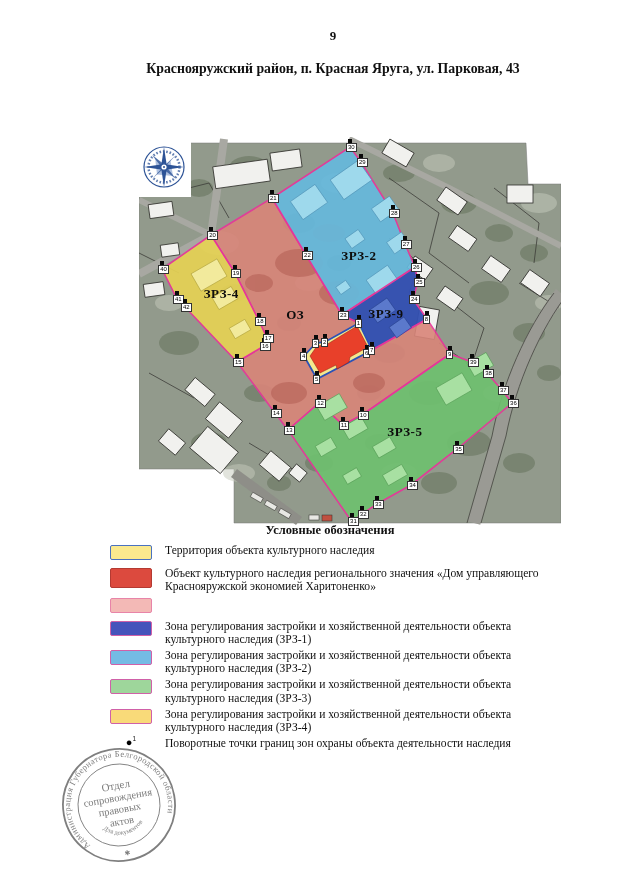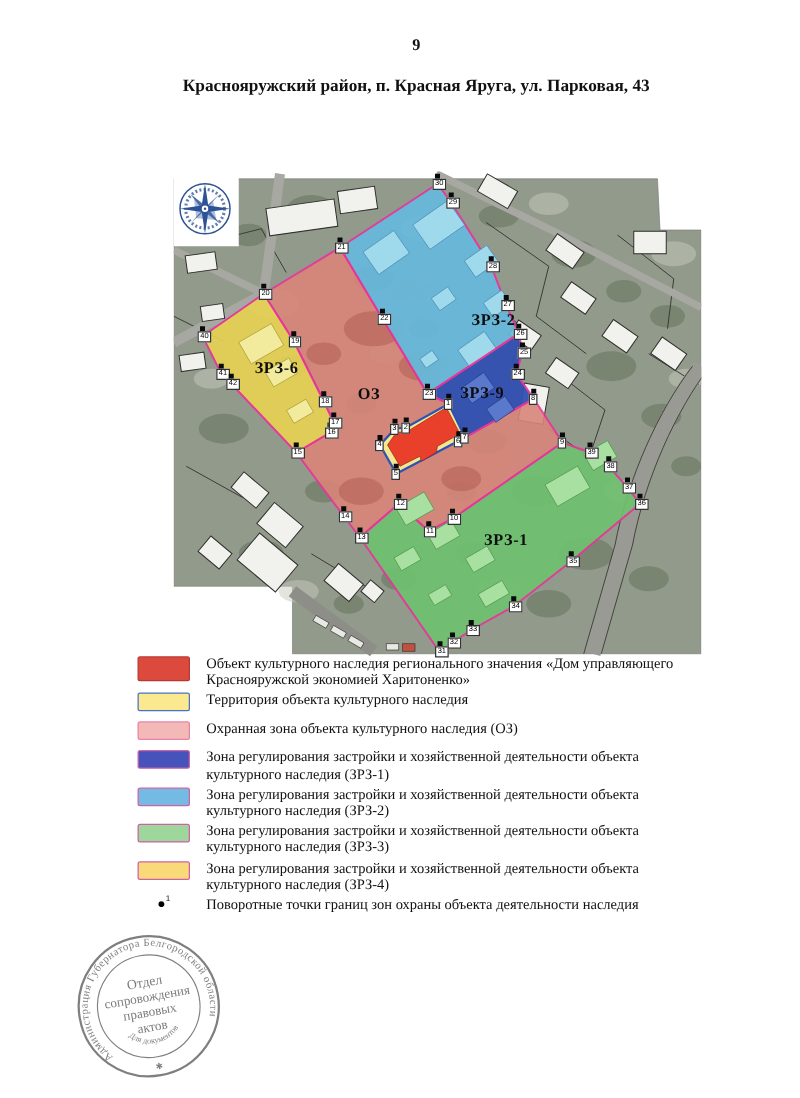--- a/index.html
+++ b/index.html
@@ -319,41 +319,41 @@
       <div class="tp-marker" style="left: 78.9%; top: 57.6%;"></div>
       <div class="tp-label" style="left: 78.9%; top: 57.6%;">39</div>
       <div class="tp-marker" style="left: 5.5%; top: 33.2%;"></div>
       <div class="tp-label" style="left: 5.5%; top: 33.2%;">40</div>
       <div class="tp-marker" style="left: 9%; top: 41.1%;"></div>
       <div class="tp-label" style="left: 9%; top: 41.1%;">41</div>
       <div class="tp-marker" style="left: 10.9%; top: 43.2%;"></div>
       <div class="tp-label" style="left: 10.9%; top: 43.2%;">42</div>
     </div>
   <div class="labels-layer">
-      <div class="zone-label" style="left: 52.1%; top: 31.3%; margin-left: 36px;">ЗРЗ-2</div>
+      <div class="zone-label" style="left: 52.1%; top: 31.3%;">ЗРЗ-2</div>
       <div class="zone-label" style="left: 58.5%; top: 46.6%;">ЗРЗ-9</div>
       <div class="zone-label" style="left: 37%; top: 46.8%;">ОЗ</div>
-      <div class="zone-label" style="left: 19.5%; top: 41.3%;">ЗРЗ-6</div>
-      <div class="zone-label" style="left: 63%; top: 77.6%;">ЗРЗ-1</div>
+      <div class="zone-label" style="left: 19.5%; top: 41.3%;">ЗРЗ-4</div>
+      <div class="zone-label" style="left: 63%; top: 77.6%;">ЗРЗ-5</div>
     </div>
 </div>
 
 <div class="legend">
-
+  <div class="legend-heading">Условные обозначения</div>
+
+  <div class="legend-row">
+    <div class="swatch" style="background: rgb(250, 233, 142); border-color: rgb(74, 114, 192);"></div>
+    <div class="legend-text">Территория объекта культурного наследия</div>
+  </div>
   <div class="legend-row">
     <div class="swatch tall" style="background: rgb(220, 74, 62); border-color: rgb(180, 58, 50);"></div>
     <div class="legend-text">Объект культурного наследия регионального значения «Дом управляющего Краснояружской экономией Харитоненко»</div>
   </div>
   <div class="legend-row">
-    <div class="swatch" style="background: rgb(250, 233, 142); border-color: rgb(74, 114, 192);"></div>
-    <div class="legend-text">Территория объекта культурного наследия</div>
-  </div>
-  <div class="legend-row">
     <div class="swatch dots" style="background: rgb(243, 185, 182); border-color: rgb(232, 132, 168);"></div>
-    <div class="legend-text">Охранная зона объекта культурного наследия (ОЗ)</div>
   </div>
   <div class="legend-row">
     <div class="swatch dots" style="background: rgb(69, 83, 187); border-color: rgb(208, 96, 168);"></div>
     <div class="legend-text">Зона регулирования застройки и хозяйственной деятельности объекта культурного наследия (ЗРЗ-1)</div>
   </div>
   <div class="legend-row">
     <div class="swatch" style="background: rgb(116, 187, 228); border-color: rgb(208, 96, 168);"></div>
     <div class="legend-text">Зона регулирования застройки и хозяйственной деятельности объекта культурного наследия (ЗРЗ-2)</div>
   </div>
   <div class="legend-row">

